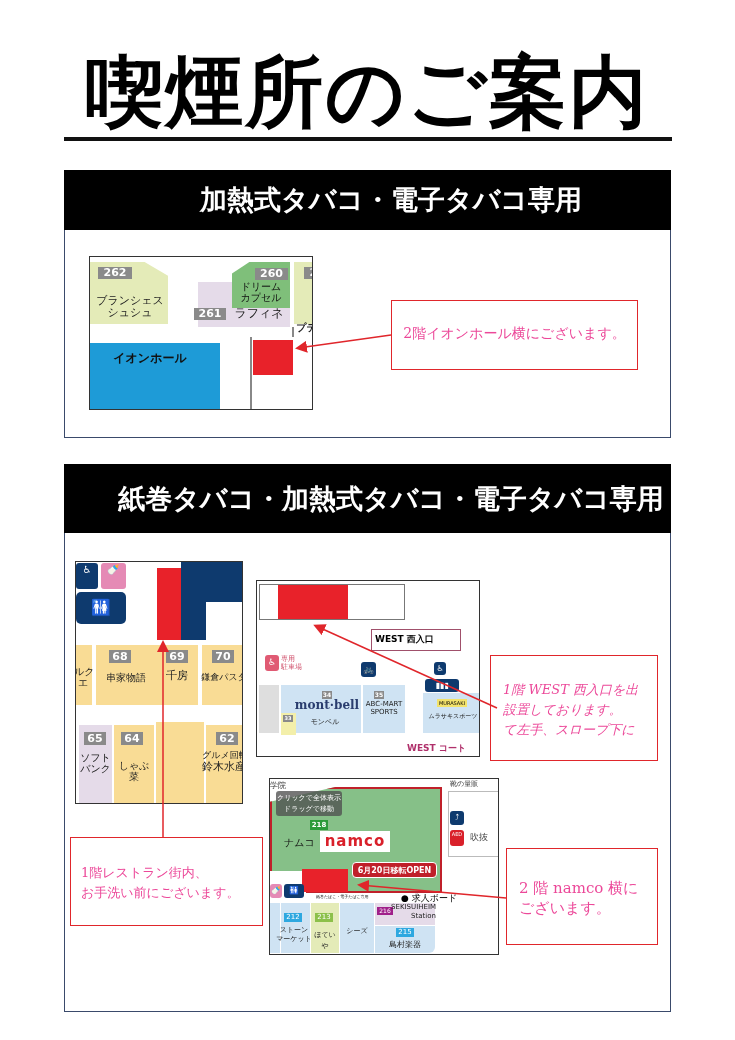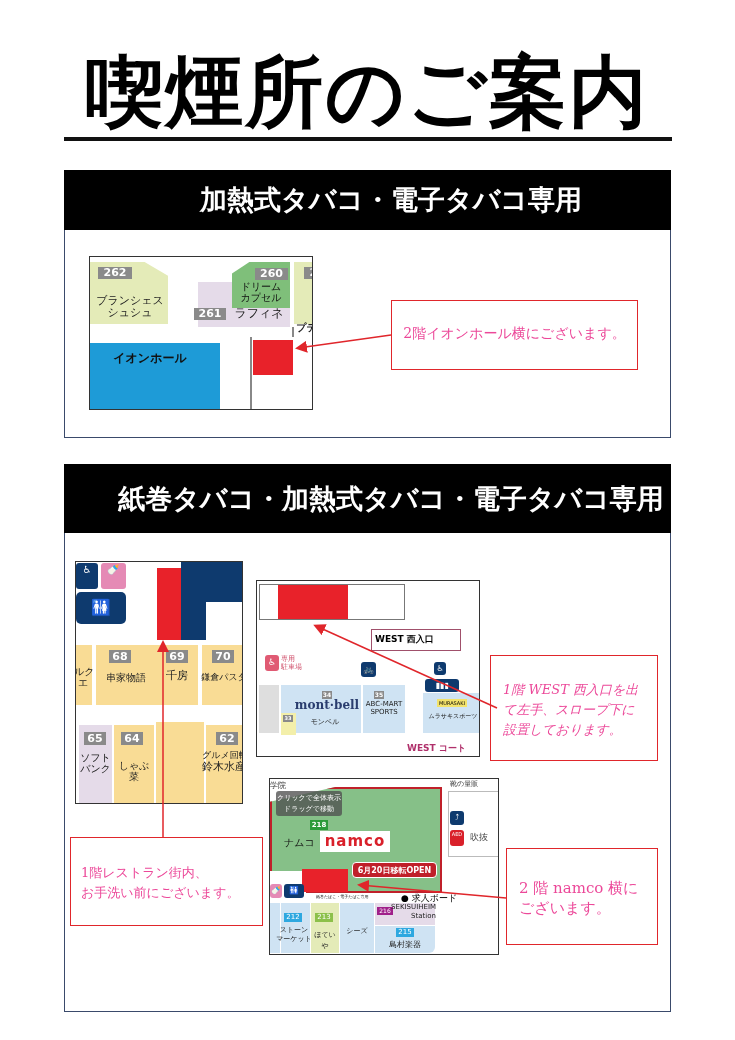--- a/index.html
+++ b/index.html
@@ -159,22 +159,22 @@
 
   <div class="shop" style="left:166px; top:112px; width:58px; height:40px; background:#cfe3f3;"></div>
   <div class="abs" style="left:180px; top:118px; width:30px; height:8px; background:#f3e36b; font-size:5px; line-height:8px; text-align:center;">MURASAKI</div>
   <div class="shop-label" style="left:168px; top:129px; width:56px; font-size:6px; white-space:nowrap;">ムラサキスポーツ</div>
 
   <div class="abs" style="left:150px; top:161px; font-size:9px; font-weight:bold; color:#b0306b; white-space:nowrap;">WEST コート</div>
 </div>
 
 <div class="note-box" style="left:490px; top:655px; width:168px; height:106px; padding:24px 0 16px 12px; font-size:13px; line-height:20px;font-style:italic;">
   <div>1階 WEST 西入口を出</div>
+  <div>設置しております。</div>
   <div>て左手、スロープ下に</div>
-  <div>設置しております。</div>
 </div>
 
 <div class="map" style="left:269px; top:778px; width:230px; height:177px;">
 
   <div class="shop" style="left:0; top:8px; width:172px; height:106px; background:#86c088; border:2px solid #c0202a; clip-path:polygon(0 14%,38% 0,100% 0,100% 100%,0 100%);"></div>
   <div class="shop" style="left:0; top:8px; width:172px; height:106px; background:transparent;"></div>
   <div class="abs" style="left:0; top:92px; width:36px; height:22px; background:#fff;"></div>
 
   <div class="abs" style="left:6px; top:12px; width:66px; height:25px; background:rgba(80,80,80,0.78); color:#fff; font-size:7px; line-height:11px; text-align:center; border-radius:3px; padding-top:2px;">
     <div>クリックで全体表示</div>

